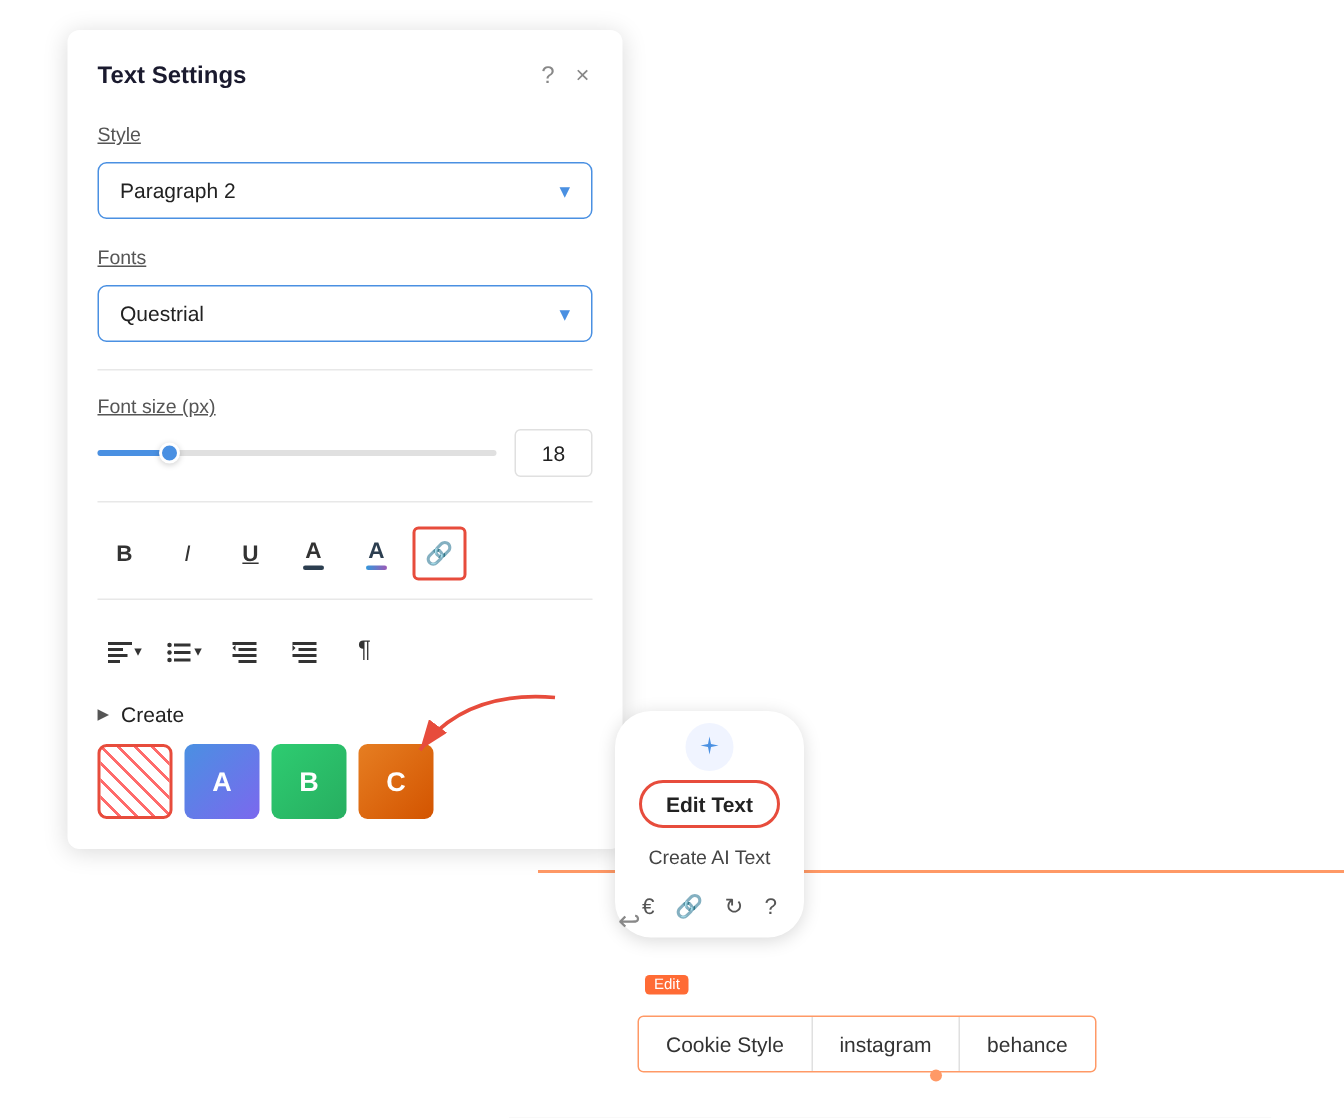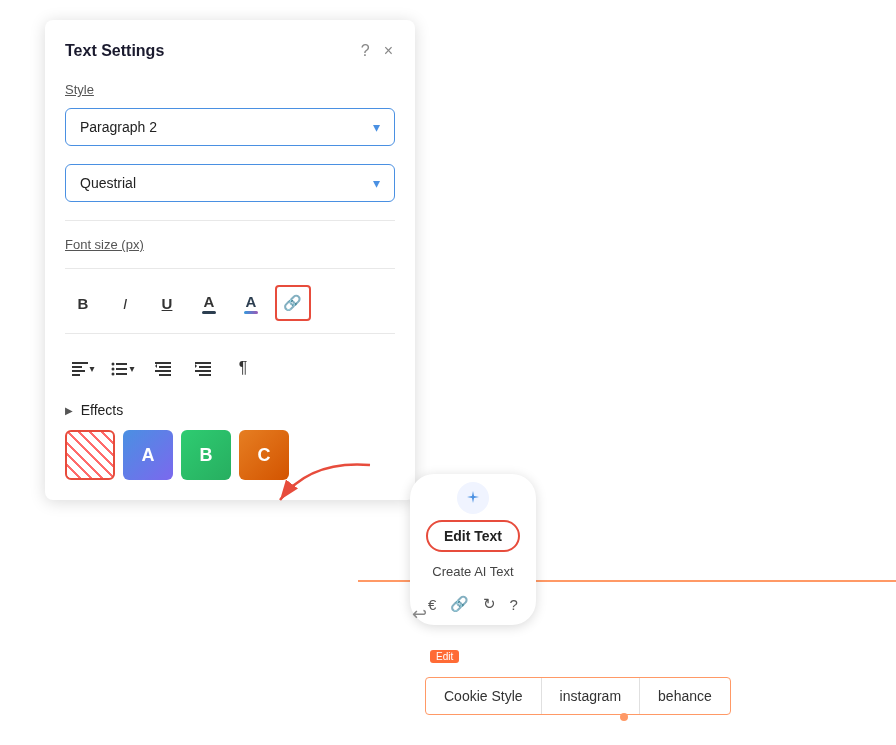--- a/index.html
+++ b/index.html
@@ -454,29 +454,37 @@
       <button class="icon-btn">×</button>
     </div>
   </div>
 
   <div class="section-label">Style</div>
   <div class="dropdown">
     <span>Paragraph 2</span>
     <span class="chevron">▾</span>
   </div>
 
+  <div class="section-label">Fonts</div>
   <div class="dropdown">
     <span>Questrial</span>
     <span class="chevron">▾</span>
   </div>
 
   <hr class="divider">
 
   <div class="font-size-section">
     <div class="section-label">Font size (px)</div>
+    <div class="font-size-row">
+      <div class="slider-track">
+        <div class="slider-fill"></div>
+        <div class="slider-thumb"></div>
+      </div>
+      <input type="text" class="font-size-input" value="18" style="">
+    </div>
   </div>
 
   <hr class="divider">
 
   <div class="toolbar-row">
     <button class="tool-btn tool-bold">B</button>
     <button class="tool-btn tool-italic">I</button>
     <button class="tool-btn tool-underline">U</button>
 
     <button class="tool-btn">
@@ -543,21 +551,21 @@
     </button>
 
     <button class="align-btn">
       <span style="font-size:16px;color:#333;">¶</span>
     </button>
   </div>
 
   <div class="effects-section">
     <div class="effects-header">
       <span class="arrow">▶</span>
-      <span>Effects</span>
+      <span>Create</span>
     </div>
     <div class="effects-preview">
       <div class="effect-item effect-none"></div>
       <div class="effect-item effect-a">A</div>
       <div class="effect-item effect-b">B</div>
       <div class="effect-item effect-c">C</div>
     </div>
   </div>
 </div>
 

